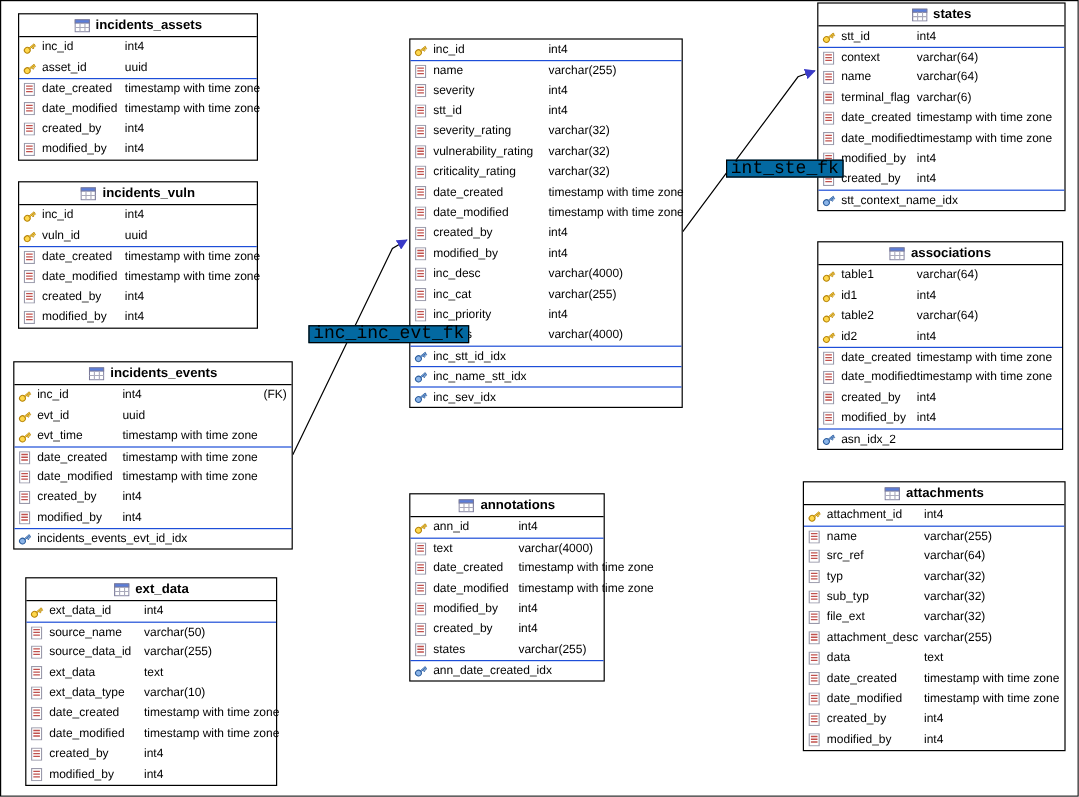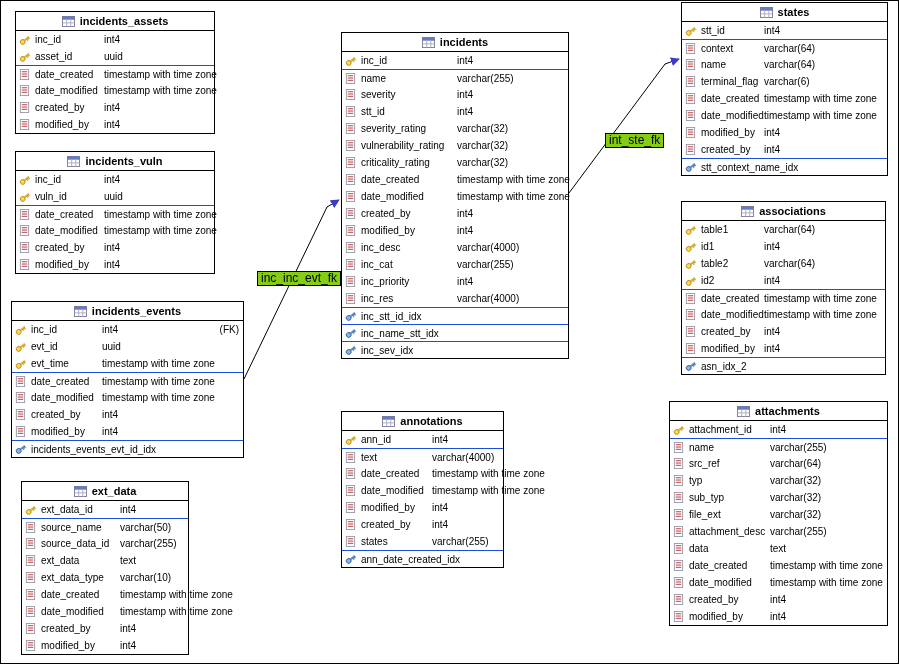--- a/index.html
+++ b/index.html
@@ -28,22 +28,22 @@
     display:flex;align-items:center;
     padding-left:3px;font-size:10px;white-space:nowrap;
   }
   .row.sep{border-top:1px solid #1d4ed8;}
   .icon{display:inline-flex;flex:none;width:14px;align-items:center;}
   .row .icon{width:14px;margin-right:2px;}
   .fname{flex:none;}
   .ftype{position:absolute;top:0;line-height:17px;}
   .fnote{position:absolute;right:4px;top:0;line-height:17px;}
   .rel-label{
-    position:absolute;z-index:3;background:#84cc16;border:1px solid #000;
-    font-size:12px;line-height:13px;padding:0 3px;white-space:nowrap;
+    position:absolute;z-index:3;background:#0369a1;border:1px solid #000;
+    font-size:15px;line-height:13px;padding:0 3px;white-space:nowrap;font-family:Liberation Mono, monospace;
   }
 </style>
 </head>
 <body>
 
 <div id="canvas">
   <svg id="wires" width="899" height="664" xmlns="http://www.w3.org/2000/svg">
     <defs>
       <marker id="arrow" viewBox="0 0 10 10" refX="9" refY="5" markerWidth="9" markerHeight="9" orient="auto">
         <path d="M0,0 L10,5 L0,10 z" fill="#3b3bc8"></path>
@@ -343,21 +343,21 @@
               <circle cx="3" cy="6" r="2.4" fill="#8ab4e8" stroke="#2d5e9e" stroke-width="0.9"></circle>
               <rect x="5.2" y="5.45" width="5.6" height="1.1" fill="#8ab4e8" stroke="#2d5e9e" stroke-width="0.6"></rect>
               <rect x="7.4" y="6.4" width="1.1" height="1.8" fill="#8ab4e8" stroke="#2d5e9e" stroke-width="0.6"></rect>
               <rect x="9.4" y="6.4" width="1.1" height="1.4" fill="#8ab4e8" stroke="#2d5e9e" stroke-width="0.6"></rect>
             </g>
           </svg>
         </span>
         <span class="fname">incidents_events_evt_id_idx</span>
       </div>
     </div>
-    <div class="entity" style="left: 20px; top: 480px; width: 168px;">
+    <div class="entity" style="left: 20px; top: 480px; width: 210px;">
       <div class="entity-title">
         <span class="icon">
           <svg viewBox="0 0 14 12" width="13" height="11">
             <rect x="0.5" y="0.5" width="13" height="11" fill="#fff" stroke="#7a7a9a"></rect>
             <rect x="0.5" y="0.5" width="13" height="3" fill="#5a7edc" stroke="#7a7a9a"></rect>
             <line x1="0.5" y1="7.5" x2="13.5" y2="7.5" stroke="#aab"></line>
             <line x1="5" y1="3.5" x2="5" y2="11.5" stroke="#aab"></line>
             <line x1="9.5" y1="3.5" x2="9.5" y2="11.5" stroke="#aab"></line>
           </svg>
         </span>
@@ -468,431 +468,550 @@
             <line x1="3" y1="3" x2="9" y2="3" stroke="#c0504d" stroke-width="1.2"></line>
             <line x1="3" y1="5.5" x2="9" y2="5.5" stroke="#c0504d" stroke-width="1.2"></line>
             <line x1="3" y1="8" x2="9" y2="8" stroke="#c0504d" stroke-width="1.2"></line>
           </svg>
         </span>
         <span class="fname">modified_by</span>
         <span class="ftype" style="left: 98px;">int4</span>
       </div>
     </div>
     <div class="entity" style="left: 340px; top: 31px; width: 228px;">
+      <div class="row key">
+        <span class="icon">
+          <svg viewBox="0 0 12 12" width="12" height="12">
+            <g transform="rotate(-40 6 6)">
+              <circle cx="3" cy="6" r="2.4" fill="#ffd84d" stroke="#b8860b" stroke-width="0.9"></circle>
+              <rect x="5.2" y="5.45" width="5.6" height="1.1" fill="#ffd84d" stroke="#b8860b" stroke-width="0.6"></rect>
+              <rect x="7.4" y="6.4" width="1.1" height="1.8" fill="#ffd84d" stroke="#b8860b" stroke-width="0.6"></rect>
+              <rect x="9.4" y="6.4" width="1.1" height="1.4" fill="#ffd84d" stroke="#b8860b" stroke-width="0.6"></rect>
+            </g>
+          </svg>
+        </span>
+        <span class="fname">inc_id</span>
+        <span class="ftype" style="left: 115px;">int4</span>
+      </div>
+      <div class="row column sep">
+        <span class="icon">
+          <svg viewBox="0 0 12 12" width="11" height="11">
+            <rect x="1.5" y="0.5" width="9" height="11" fill="#fff" stroke="#99a"></rect>
+            <line x1="3" y1="3" x2="9" y2="3" stroke="#c0504d" stroke-width="1.2"></line>
+            <line x1="3" y1="5.5" x2="9" y2="5.5" stroke="#c0504d" stroke-width="1.2"></line>
+            <line x1="3" y1="8" x2="9" y2="8" stroke="#c0504d" stroke-width="1.2"></line>
+          </svg>
+        </span>
+        <span class="fname">name</span>
+        <span class="ftype" style="left: 115px;">varchar(255)</span>
+      </div>
+      <div class="row column">
+        <span class="icon">
+          <svg viewBox="0 0 12 12" width="11" height="11">
+            <rect x="1.5" y="0.5" width="9" height="11" fill="#fff" stroke="#99a"></rect>
+            <line x1="3" y1="3" x2="9" y2="3" stroke="#c0504d" stroke-width="1.2"></line>
+            <line x1="3" y1="5.5" x2="9" y2="5.5" stroke="#c0504d" stroke-width="1.2"></line>
+            <line x1="3" y1="8" x2="9" y2="8" stroke="#c0504d" stroke-width="1.2"></line>
+          </svg>
+        </span>
+        <span class="fname">severity</span>
+        <span class="ftype" style="left: 115px;">int4</span>
+      </div>
+      <div class="row column">
+        <span class="icon">
+          <svg viewBox="0 0 12 12" width="11" height="11">
+            <rect x="1.5" y="0.5" width="9" height="11" fill="#fff" stroke="#99a"></rect>
+            <line x1="3" y1="3" x2="9" y2="3" stroke="#c0504d" stroke-width="1.2"></line>
+            <line x1="3" y1="5.5" x2="9" y2="5.5" stroke="#c0504d" stroke-width="1.2"></line>
+            <line x1="3" y1="8" x2="9" y2="8" stroke="#c0504d" stroke-width="1.2"></line>
+          </svg>
+        </span>
+        <span class="fname">stt_id</span>
+        <span class="ftype" style="left: 115px;">int4</span>
+      </div>
+      <div class="row column">
+        <span class="icon">
+          <svg viewBox="0 0 12 12" width="11" height="11">
+            <rect x="1.5" y="0.5" width="9" height="11" fill="#fff" stroke="#99a"></rect>
+            <line x1="3" y1="3" x2="9" y2="3" stroke="#c0504d" stroke-width="1.2"></line>
+            <line x1="3" y1="5.5" x2="9" y2="5.5" stroke="#c0504d" stroke-width="1.2"></line>
+            <line x1="3" y1="8" x2="9" y2="8" stroke="#c0504d" stroke-width="1.2"></line>
+          </svg>
+        </span>
+        <span class="fname">severity_rating</span>
+        <span class="ftype" style="left: 115px;">varchar(32)</span>
+      </div>
+      <div class="row column">
+        <span class="icon">
+          <svg viewBox="0 0 12 12" width="11" height="11">
+            <rect x="1.5" y="0.5" width="9" height="11" fill="#fff" stroke="#99a"></rect>
+            <line x1="3" y1="3" x2="9" y2="3" stroke="#c0504d" stroke-width="1.2"></line>
+            <line x1="3" y1="5.5" x2="9" y2="5.5" stroke="#c0504d" stroke-width="1.2"></line>
+            <line x1="3" y1="8" x2="9" y2="8" stroke="#c0504d" stroke-width="1.2"></line>
+          </svg>
+        </span>
+        <span class="fname">vulnerability_rating</span>
+        <span class="ftype" style="left: 115px;">varchar(32)</span>
+      </div>
+      <div class="row column">
+        <span class="icon">
+          <svg viewBox="0 0 12 12" width="11" height="11">
+            <rect x="1.5" y="0.5" width="9" height="11" fill="#fff" stroke="#99a"></rect>
+            <line x1="3" y1="3" x2="9" y2="3" stroke="#c0504d" stroke-width="1.2"></line>
+            <line x1="3" y1="5.5" x2="9" y2="5.5" stroke="#c0504d" stroke-width="1.2"></line>
+            <line x1="3" y1="8" x2="9" y2="8" stroke="#c0504d" stroke-width="1.2"></line>
+          </svg>
+        </span>
+        <span class="fname">criticality_rating</span>
+        <span class="ftype" style="left: 115px;">varchar(32)</span>
+      </div>
+      <div class="row column">
+        <span class="icon">
+          <svg viewBox="0 0 12 12" width="11" height="11">
+            <rect x="1.5" y="0.5" width="9" height="11" fill="#fff" stroke="#99a"></rect>
+            <line x1="3" y1="3" x2="9" y2="3" stroke="#c0504d" stroke-width="1.2"></line>
+            <line x1="3" y1="5.5" x2="9" y2="5.5" stroke="#c0504d" stroke-width="1.2"></line>
+            <line x1="3" y1="8" x2="9" y2="8" stroke="#c0504d" stroke-width="1.2"></line>
+          </svg>
+        </span>
+        <span class="fname">date_created</span>
+        <span class="ftype" style="left: 115px;">timestamp with time zone</span>
+      </div>
+      <div class="row column">
+        <span class="icon">
+          <svg viewBox="0 0 12 12" width="11" height="11">
+            <rect x="1.5" y="0.5" width="9" height="11" fill="#fff" stroke="#99a"></rect>
+            <line x1="3" y1="3" x2="9" y2="3" stroke="#c0504d" stroke-width="1.2"></line>
+            <line x1="3" y1="5.5" x2="9" y2="5.5" stroke="#c0504d" stroke-width="1.2"></line>
+            <line x1="3" y1="8" x2="9" y2="8" stroke="#c0504d" stroke-width="1.2"></line>
+          </svg>
+        </span>
+        <span class="fname">date_modified</span>
+        <span class="ftype" style="left: 115px;">timestamp with time zone</span>
+      </div>
+      <div class="row column">
+        <span class="icon">
+          <svg viewBox="0 0 12 12" width="11" height="11">
+            <rect x="1.5" y="0.5" width="9" height="11" fill="#fff" stroke="#99a"></rect>
+            <line x1="3" y1="3" x2="9" y2="3" stroke="#c0504d" stroke-width="1.2"></line>
+            <line x1="3" y1="5.5" x2="9" y2="5.5" stroke="#c0504d" stroke-width="1.2"></line>
+            <line x1="3" y1="8" x2="9" y2="8" stroke="#c0504d" stroke-width="1.2"></line>
+          </svg>
+        </span>
+        <span class="fname">created_by</span>
+        <span class="ftype" style="left: 115px;">int4</span>
+      </div>
+      <div class="row column">
+        <span class="icon">
+          <svg viewBox="0 0 12 12" width="11" height="11">
+            <rect x="1.5" y="0.5" width="9" height="11" fill="#fff" stroke="#99a"></rect>
+            <line x1="3" y1="3" x2="9" y2="3" stroke="#c0504d" stroke-width="1.2"></line>
+            <line x1="3" y1="5.5" x2="9" y2="5.5" stroke="#c0504d" stroke-width="1.2"></line>
+            <line x1="3" y1="8" x2="9" y2="8" stroke="#c0504d" stroke-width="1.2"></line>
+          </svg>
+        </span>
+        <span class="fname">modified_by</span>
+        <span class="ftype" style="left: 115px;">int4</span>
+      </div>
+      <div class="row column">
+        <span class="icon">
+          <svg viewBox="0 0 12 12" width="11" height="11">
+            <rect x="1.5" y="0.5" width="9" height="11" fill="#fff" stroke="#99a"></rect>
+            <line x1="3" y1="3" x2="9" y2="3" stroke="#c0504d" stroke-width="1.2"></line>
+            <line x1="3" y1="5.5" x2="9" y2="5.5" stroke="#c0504d" stroke-width="1.2"></line>
+            <line x1="3" y1="8" x2="9" y2="8" stroke="#c0504d" stroke-width="1.2"></line>
+          </svg>
+        </span>
+        <span class="fname">inc_desc</span>
+        <span class="ftype" style="left: 115px;">varchar(4000)</span>
+      </div>
+      <div class="row column">
+        <span class="icon">
+          <svg viewBox="0 0 12 12" width="11" height="11">
+            <rect x="1.5" y="0.5" width="9" height="11" fill="#fff" stroke="#99a"></rect>
+            <line x1="3" y1="3" x2="9" y2="3" stroke="#c0504d" stroke-width="1.2"></line>
+            <line x1="3" y1="5.5" x2="9" y2="5.5" stroke="#c0504d" stroke-width="1.2"></line>
+            <line x1="3" y1="8" x2="9" y2="8" stroke="#c0504d" stroke-width="1.2"></line>
+          </svg>
+        </span>
+        <span class="fname">inc_cat</span>
+        <span class="ftype" style="left: 115px;">varchar(255)</span>
+      </div>
+      <div class="row column">
+        <span class="icon">
+          <svg viewBox="0 0 12 12" width="11" height="11">
+            <rect x="1.5" y="0.5" width="9" height="11" fill="#fff" stroke="#99a"></rect>
+            <line x1="3" y1="3" x2="9" y2="3" stroke="#c0504d" stroke-width="1.2"></line>
+            <line x1="3" y1="5.5" x2="9" y2="5.5" stroke="#c0504d" stroke-width="1.2"></line>
+            <line x1="3" y1="8" x2="9" y2="8" stroke="#c0504d" stroke-width="1.2"></line>
+          </svg>
+        </span>
+        <span class="fname">inc_priority</span>
+        <span class="ftype" style="left: 115px;">int4</span>
+      </div>
+      <div class="row column">
+        <span class="icon">
+          <svg viewBox="0 0 12 12" width="11" height="11">
+            <rect x="1.5" y="0.5" width="9" height="11" fill="#fff" stroke="#99a"></rect>
+            <line x1="3" y1="3" x2="9" y2="3" stroke="#c0504d" stroke-width="1.2"></line>
+            <line x1="3" y1="5.5" x2="9" y2="5.5" stroke="#c0504d" stroke-width="1.2"></line>
+            <line x1="3" y1="8" x2="9" y2="8" stroke="#c0504d" stroke-width="1.2"></line>
+          </svg>
+        </span>
+        <span class="fname">inc_res</span>
+        <span class="ftype" style="left: 115px;">varchar(4000)</span>
+      </div>
+      <div class="row index sep">
+        <span class="icon">
+          <svg viewBox="0 0 12 12" width="12" height="12">
+            <g transform="rotate(-40 6 6)">
+              <circle cx="3" cy="6" r="2.4" fill="#8ab4e8" stroke="#2d5e9e" stroke-width="0.9"></circle>
+              <rect x="5.2" y="5.45" width="5.6" height="1.1" fill="#8ab4e8" stroke="#2d5e9e" stroke-width="0.6"></rect>
+              <rect x="7.4" y="6.4" width="1.1" height="1.8" fill="#8ab4e8" stroke="#2d5e9e" stroke-width="0.6"></rect>
+              <rect x="9.4" y="6.4" width="1.1" height="1.4" fill="#8ab4e8" stroke="#2d5e9e" stroke-width="0.6"></rect>
+            </g>
+          </svg>
+        </span>
+        <span class="fname">inc_stt_id_idx</span>
+      </div>
+      <div class="row index sep">
+        <span class="icon">
+          <svg viewBox="0 0 12 12" width="12" height="12">
+            <g transform="rotate(-40 6 6)">
+              <circle cx="3" cy="6" r="2.4" fill="#8ab4e8" stroke="#2d5e9e" stroke-width="0.9"></circle>
+              <rect x="5.2" y="5.45" width="5.6" height="1.1" fill="#8ab4e8" stroke="#2d5e9e" stroke-width="0.6"></rect>
+              <rect x="7.4" y="6.4" width="1.1" height="1.8" fill="#8ab4e8" stroke="#2d5e9e" stroke-width="0.6"></rect>
+              <rect x="9.4" y="6.4" width="1.1" height="1.4" fill="#8ab4e8" stroke="#2d5e9e" stroke-width="0.6"></rect>
+            </g>
+          </svg>
+        </span>
+        <span class="fname">inc_name_stt_idx</span>
+      </div>
+      <div class="row index sep">
+        <span class="icon">
+          <svg viewBox="0 0 12 12" width="12" height="12">
+            <g transform="rotate(-40 6 6)">
+              <circle cx="3" cy="6" r="2.4" fill="#8ab4e8" stroke="#2d5e9e" stroke-width="0.9"></circle>
+              <rect x="5.2" y="5.45" width="5.6" height="1.1" fill="#8ab4e8" stroke="#2d5e9e" stroke-width="0.6"></rect>
+              <rect x="7.4" y="6.4" width="1.1" height="1.8" fill="#8ab4e8" stroke="#2d5e9e" stroke-width="0.6"></rect>
+              <rect x="9.4" y="6.4" width="1.1" height="1.4" fill="#8ab4e8" stroke="#2d5e9e" stroke-width="0.6"></rect>
+            </g>
+          </svg>
+        </span>
+        <span class="fname">inc_sev_idx</span>
+      </div>
+    </div>
+    <div class="entity" style="left: 340px; top: 410px; width: 163px;">
       <div class="entity-title">
         <span class="icon">
           <svg viewBox="0 0 14 12" width="13" height="11">
             <rect x="0.5" y="0.5" width="13" height="11" fill="#fff" stroke="#7a7a9a"></rect>
             <rect x="0.5" y="0.5" width="13" height="3" fill="#5a7edc" stroke="#7a7a9a"></rect>
             <line x1="0.5" y1="7.5" x2="13.5" y2="7.5" stroke="#aab"></line>
             <line x1="5" y1="3.5" x2="5" y2="11.5" stroke="#aab"></line>
             <line x1="9.5" y1="3.5" x2="9.5" y2="11.5" stroke="#aab"></line>
           </svg>
         </span>
-        <span class="title-text">incidents</span>
-      </div>
-      <div class="row key">
-        <span class="icon">
-          <svg viewBox="0 0 12 12" width="12" height="12">
-            <g transform="rotate(-40 6 6)">
-              <circle cx="3" cy="6" r="2.4" fill="#ffd84d" stroke="#b8860b" stroke-width="0.9"></circle>
-              <rect x="5.2" y="5.45" width="5.6" height="1.1" fill="#ffd84d" stroke="#b8860b" stroke-width="0.6"></rect>
-              <rect x="7.4" y="6.4" width="1.1" height="1.8" fill="#ffd84d" stroke="#b8860b" stroke-width="0.6"></rect>
-              <rect x="9.4" y="6.4" width="1.1" height="1.4" fill="#ffd84d" stroke="#b8860b" stroke-width="0.6"></rect>
-            </g>
-          </svg>
-        </span>
-        <span class="fname">inc_id</span>
-        <span class="ftype" style="left: 115px;">int4</span>
+        <span class="title-text">annotations</span>
+      </div>
+      <div class="row key">
+        <span class="icon">
+          <svg viewBox="0 0 12 12" width="12" height="12">
+            <g transform="rotate(-40 6 6)">
+              <circle cx="3" cy="6" r="2.4" fill="#ffd84d" stroke="#b8860b" stroke-width="0.9"></circle>
+              <rect x="5.2" y="5.45" width="5.6" height="1.1" fill="#ffd84d" stroke="#b8860b" stroke-width="0.6"></rect>
+              <rect x="7.4" y="6.4" width="1.1" height="1.8" fill="#ffd84d" stroke="#b8860b" stroke-width="0.6"></rect>
+              <rect x="9.4" y="6.4" width="1.1" height="1.4" fill="#ffd84d" stroke="#b8860b" stroke-width="0.6"></rect>
+            </g>
+          </svg>
+        </span>
+        <span class="fname">ann_id</span>
+        <span class="ftype" style="left: 90px;">int4</span>
       </div>
       <div class="row column sep">
         <span class="icon">
           <svg viewBox="0 0 12 12" width="11" height="11">
             <rect x="1.5" y="0.5" width="9" height="11" fill="#fff" stroke="#99a"></rect>
             <line x1="3" y1="3" x2="9" y2="3" stroke="#c0504d" stroke-width="1.2"></line>
             <line x1="3" y1="5.5" x2="9" y2="5.5" stroke="#c0504d" stroke-width="1.2"></line>
             <line x1="3" y1="8" x2="9" y2="8" stroke="#c0504d" stroke-width="1.2"></line>
           </svg>
         </span>
-        <span class="fname">name</span>
-        <span class="ftype" style="left: 115px;">varchar(255)</span>
-      </div>
-      <div class="row column">
-        <span class="icon">
-          <svg viewBox="0 0 12 12" width="11" height="11">
-            <rect x="1.5" y="0.5" width="9" height="11" fill="#fff" stroke="#99a"></rect>
-            <line x1="3" y1="3" x2="9" y2="3" stroke="#c0504d" stroke-width="1.2"></line>
-            <line x1="3" y1="5.5" x2="9" y2="5.5" stroke="#c0504d" stroke-width="1.2"></line>
-            <line x1="3" y1="8" x2="9" y2="8" stroke="#c0504d" stroke-width="1.2"></line>
-          </svg>
-        </span>
-        <span class="fname">severity</span>
-        <span class="ftype" style="left: 115px;">int4</span>
-      </div>
-      <div class="row column">
-        <span class="icon">
-          <svg viewBox="0 0 12 12" width="11" height="11">
-            <rect x="1.5" y="0.5" width="9" height="11" fill="#fff" stroke="#99a"></rect>
-            <line x1="3" y1="3" x2="9" y2="3" stroke="#c0504d" stroke-width="1.2"></line>
-            <line x1="3" y1="5.5" x2="9" y2="5.5" stroke="#c0504d" stroke-width="1.2"></line>
-            <line x1="3" y1="8" x2="9" y2="8" stroke="#c0504d" stroke-width="1.2"></line>
-          </svg>
-        </span>
-        <span class="fname">stt_id</span>
-        <span class="ftype" style="left: 115px;">int4</span>
-      </div>
-      <div class="row column">
-        <span class="icon">
-          <svg viewBox="0 0 12 12" width="11" height="11">
-            <rect x="1.5" y="0.5" width="9" height="11" fill="#fff" stroke="#99a"></rect>
-            <line x1="3" y1="3" x2="9" y2="3" stroke="#c0504d" stroke-width="1.2"></line>
-            <line x1="3" y1="5.5" x2="9" y2="5.5" stroke="#c0504d" stroke-width="1.2"></line>
-            <line x1="3" y1="8" x2="9" y2="8" stroke="#c0504d" stroke-width="1.2"></line>
-          </svg>
-        </span>
-        <span class="fname">severity_rating</span>
-        <span class="ftype" style="left: 115px;">varchar(32)</span>
-      </div>
-      <div class="row column">
-        <span class="icon">
-          <svg viewBox="0 0 12 12" width="11" height="11">
-            <rect x="1.5" y="0.5" width="9" height="11" fill="#fff" stroke="#99a"></rect>
-            <line x1="3" y1="3" x2="9" y2="3" stroke="#c0504d" stroke-width="1.2"></line>
-            <line x1="3" y1="5.5" x2="9" y2="5.5" stroke="#c0504d" stroke-width="1.2"></line>
-            <line x1="3" y1="8" x2="9" y2="8" stroke="#c0504d" stroke-width="1.2"></line>
-          </svg>
-        </span>
-        <span class="fname">vulnerability_rating</span>
-        <span class="ftype" style="left: 115px;">varchar(32)</span>
-      </div>
-      <div class="row column">
-        <span class="icon">
-          <svg viewBox="0 0 12 12" width="11" height="11">
-            <rect x="1.5" y="0.5" width="9" height="11" fill="#fff" stroke="#99a"></rect>
-            <line x1="3" y1="3" x2="9" y2="3" stroke="#c0504d" stroke-width="1.2"></line>
-            <line x1="3" y1="5.5" x2="9" y2="5.5" stroke="#c0504d" stroke-width="1.2"></line>
-            <line x1="3" y1="8" x2="9" y2="8" stroke="#c0504d" stroke-width="1.2"></line>
-          </svg>
-        </span>
-        <span class="fname">criticality_rating</span>
-        <span class="ftype" style="left: 115px;">varchar(32)</span>
+        <span class="fname">text</span>
+        <span class="ftype" style="left: 90px;">varchar(4000)</span>
       </div>
       <div class="row column">
         <span class="icon">
           <svg viewBox="0 0 12 12" width="11" height="11">
             <rect x="1.5" y="0.5" width="9" height="11" fill="#fff" stroke="#99a"></rect>
             <line x1="3" y1="3" x2="9" y2="3" stroke="#c0504d" stroke-width="1.2"></line>
             <line x1="3" y1="5.5" x2="9" y2="5.5" stroke="#c0504d" stroke-width="1.2"></line>
             <line x1="3" y1="8" x2="9" y2="8" stroke="#c0504d" stroke-width="1.2"></line>
           </svg>
         </span>
         <span class="fname">date_created</span>
-        <span class="ftype" style="left: 115px;">timestamp with time zone</span>
+        <span class="ftype" style="left: 90px;">timestamp with time zone</span>
       </div>
       <div class="row column">
         <span class="icon">
           <svg viewBox="0 0 12 12" width="11" height="11">
             <rect x="1.5" y="0.5" width="9" height="11" fill="#fff" stroke="#99a"></rect>
             <line x1="3" y1="3" x2="9" y2="3" stroke="#c0504d" stroke-width="1.2"></line>
             <line x1="3" y1="5.5" x2="9" y2="5.5" stroke="#c0504d" stroke-width="1.2"></line>
             <line x1="3" y1="8" x2="9" y2="8" stroke="#c0504d" stroke-width="1.2"></line>
           </svg>
         </span>
         <span class="fname">date_modified</span>
-        <span class="ftype" style="left: 115px;">timestamp with time zone</span>
+        <span class="ftype" style="left: 90px;">timestamp with time zone</span>
+      </div>
+      <div class="row column">
+        <span class="icon">
+          <svg viewBox="0 0 12 12" width="11" height="11">
+            <rect x="1.5" y="0.5" width="9" height="11" fill="#fff" stroke="#99a"></rect>
+            <line x1="3" y1="3" x2="9" y2="3" stroke="#c0504d" stroke-width="1.2"></line>
+            <line x1="3" y1="5.5" x2="9" y2="5.5" stroke="#c0504d" stroke-width="1.2"></line>
+            <line x1="3" y1="8" x2="9" y2="8" stroke="#c0504d" stroke-width="1.2"></line>
+          </svg>
+        </span>
+        <span class="fname">modified_by</span>
+        <span class="ftype" style="left: 90px;">int4</span>
       </div>
       <div class="row column">
         <span class="icon">
           <svg viewBox="0 0 12 12" width="11" height="11">
             <rect x="1.5" y="0.5" width="9" height="11" fill="#fff" stroke="#99a"></rect>
             <line x1="3" y1="3" x2="9" y2="3" stroke="#c0504d" stroke-width="1.2"></line>
             <line x1="3" y1="5.5" x2="9" y2="5.5" stroke="#c0504d" stroke-width="1.2"></line>
             <line x1="3" y1="8" x2="9" y2="8" stroke="#c0504d" stroke-width="1.2"></line>
           </svg>
         </span>
         <span class="fname">created_by</span>
-        <span class="ftype" style="left: 115px;">int4</span>
-      </div>
-      <div class="row column">
-        <span class="icon">
-          <svg viewBox="0 0 12 12" width="11" height="11">
-            <rect x="1.5" y="0.5" width="9" height="11" fill="#fff" stroke="#99a"></rect>
-            <line x1="3" y1="3" x2="9" y2="3" stroke="#c0504d" stroke-width="1.2"></line>
-            <line x1="3" y1="5.5" x2="9" y2="5.5" stroke="#c0504d" stroke-width="1.2"></line>
-            <line x1="3" y1="8" x2="9" y2="8" stroke="#c0504d" stroke-width="1.2"></line>
-          </svg>
-        </span>
-        <span class="fname">modified_by</span>
-        <span class="ftype" style="left: 115px;">int4</span>
-      </div>
-      <div class="row column">
-        <span class="icon">
-          <svg viewBox="0 0 12 12" width="11" height="11">
-            <rect x="1.5" y="0.5" width="9" height="11" fill="#fff" stroke="#99a"></rect>
-            <line x1="3" y1="3" x2="9" y2="3" stroke="#c0504d" stroke-width="1.2"></line>
-            <line x1="3" y1="5.5" x2="9" y2="5.5" stroke="#c0504d" stroke-width="1.2"></line>
-            <line x1="3" y1="8" x2="9" y2="8" stroke="#c0504d" stroke-width="1.2"></line>
-          </svg>
-        </span>
-        <span class="fname">inc_desc</span>
-        <span class="ftype" style="left: 115px;">varchar(4000)</span>
-      </div>
-      <div class="row column">
-        <span class="icon">
-          <svg viewBox="0 0 12 12" width="11" height="11">
-            <rect x="1.5" y="0.5" width="9" height="11" fill="#fff" stroke="#99a"></rect>
-            <line x1="3" y1="3" x2="9" y2="3" stroke="#c0504d" stroke-width="1.2"></line>
-            <line x1="3" y1="5.5" x2="9" y2="5.5" stroke="#c0504d" stroke-width="1.2"></line>
-            <line x1="3" y1="8" x2="9" y2="8" stroke="#c0504d" stroke-width="1.2"></line>
-          </svg>
-        </span>
-        <span class="fname">inc_cat</span>
-        <span class="ftype" style="left: 115px;">varchar(255)</span>
-      </div>
-      <div class="row column">
-        <span class="icon">
-          <svg viewBox="0 0 12 12" width="11" height="11">
-            <rect x="1.5" y="0.5" width="9" height="11" fill="#fff" stroke="#99a"></rect>
-            <line x1="3" y1="3" x2="9" y2="3" stroke="#c0504d" stroke-width="1.2"></line>
-            <line x1="3" y1="5.5" x2="9" y2="5.5" stroke="#c0504d" stroke-width="1.2"></line>
-            <line x1="3" y1="8" x2="9" y2="8" stroke="#c0504d" stroke-width="1.2"></line>
-          </svg>
-        </span>
-        <span class="fname">inc_priority</span>
-        <span class="ftype" style="left: 115px;">int4</span>
-      </div>
-      <div class="row column">
-        <span class="icon">
-          <svg viewBox="0 0 12 12" width="11" height="11">
-            <rect x="1.5" y="0.5" width="9" height="11" fill="#fff" stroke="#99a"></rect>
-            <line x1="3" y1="3" x2="9" y2="3" stroke="#c0504d" stroke-width="1.2"></line>
-            <line x1="3" y1="5.5" x2="9" y2="5.5" stroke="#c0504d" stroke-width="1.2"></line>
-            <line x1="3" y1="8" x2="9" y2="8" stroke="#c0504d" stroke-width="1.2"></line>
-          </svg>
-        </span>
-        <span class="fname">inc_res</span>
-        <span class="ftype" style="left: 115px;">varchar(4000)</span>
+        <span class="ftype" style="left: 90px;">int4</span>
+      </div>
+      <div class="row column">
+        <span class="icon">
+          <svg viewBox="0 0 12 12" width="11" height="11">
+            <rect x="1.5" y="0.5" width="9" height="11" fill="#fff" stroke="#99a"></rect>
+            <line x1="3" y1="3" x2="9" y2="3" stroke="#c0504d" stroke-width="1.2"></line>
+            <line x1="3" y1="5.5" x2="9" y2="5.5" stroke="#c0504d" stroke-width="1.2"></line>
+            <line x1="3" y1="8" x2="9" y2="8" stroke="#c0504d" stroke-width="1.2"></line>
+          </svg>
+        </span>
+        <span class="fname">states</span>
+        <span class="ftype" style="left: 90px;">varchar(255)</span>
       </div>
       <div class="row index sep">
         <span class="icon">
           <svg viewBox="0 0 12 12" width="12" height="12">
             <g transform="rotate(-40 6 6)">
               <circle cx="3" cy="6" r="2.4" fill="#8ab4e8" stroke="#2d5e9e" stroke-width="0.9"></circle>
               <rect x="5.2" y="5.45" width="5.6" height="1.1" fill="#8ab4e8" stroke="#2d5e9e" stroke-width="0.6"></rect>
               <rect x="7.4" y="6.4" width="1.1" height="1.8" fill="#8ab4e8" stroke="#2d5e9e" stroke-width="0.6"></rect>
               <rect x="9.4" y="6.4" width="1.1" height="1.4" fill="#8ab4e8" stroke="#2d5e9e" stroke-width="0.6"></rect>
             </g>
           </svg>
         </span>
-        <span class="fname">inc_stt_id_idx</span>
-      </div>
-      <div class="row index sep">
-        <span class="icon">
-          <svg viewBox="0 0 12 12" width="12" height="12">
-            <g transform="rotate(-40 6 6)">
-              <circle cx="3" cy="6" r="2.4" fill="#8ab4e8" stroke="#2d5e9e" stroke-width="0.9"></circle>
-              <rect x="5.2" y="5.45" width="5.6" height="1.1" fill="#8ab4e8" stroke="#2d5e9e" stroke-width="0.6"></rect>
-              <rect x="7.4" y="6.4" width="1.1" height="1.8" fill="#8ab4e8" stroke="#2d5e9e" stroke-width="0.6"></rect>
-              <rect x="9.4" y="6.4" width="1.1" height="1.4" fill="#8ab4e8" stroke="#2d5e9e" stroke-width="0.6"></rect>
-            </g>
-          </svg>
-        </span>
-        <span class="fname">inc_name_stt_idx</span>
-      </div>
-      <div class="row index sep">
-        <span class="icon">
-          <svg viewBox="0 0 12 12" width="12" height="12">
-            <g transform="rotate(-40 6 6)">
-              <circle cx="3" cy="6" r="2.4" fill="#8ab4e8" stroke="#2d5e9e" stroke-width="0.9"></circle>
-              <rect x="5.2" y="5.45" width="5.6" height="1.1" fill="#8ab4e8" stroke="#2d5e9e" stroke-width="0.6"></rect>
-              <rect x="7.4" y="6.4" width="1.1" height="1.8" fill="#8ab4e8" stroke="#2d5e9e" stroke-width="0.6"></rect>
-              <rect x="9.4" y="6.4" width="1.1" height="1.4" fill="#8ab4e8" stroke="#2d5e9e" stroke-width="0.6"></rect>
-            </g>
-          </svg>
-        </span>
-        <span class="fname">inc_sev_idx</span>
+        <span class="fname">ann_date_created_idx</span>
       </div>
     </div>
-    <div class="entity" style="left: 340px; top: 410px; width: 163px;">
+    <div class="entity" style="left: 680px; top: 1px; width: 207px;">
       <div class="entity-title">
         <span class="icon">
           <svg viewBox="0 0 14 12" width="13" height="11">
             <rect x="0.5" y="0.5" width="13" height="11" fill="#fff" stroke="#7a7a9a"></rect>
             <rect x="0.5" y="0.5" width="13" height="3" fill="#5a7edc" stroke="#7a7a9a"></rect>
             <line x1="0.5" y1="7.5" x2="13.5" y2="7.5" stroke="#aab"></line>
             <line x1="5" y1="3.5" x2="5" y2="11.5" stroke="#aab"></line>
             <line x1="9.5" y1="3.5" x2="9.5" y2="11.5" stroke="#aab"></line>
           </svg>
         </span>
-        <span class="title-text">annotations</span>
-      </div>
-      <div class="row key">
-        <span class="icon">
-          <svg viewBox="0 0 12 12" width="12" height="12">
-            <g transform="rotate(-40 6 6)">
-              <circle cx="3" cy="6" r="2.4" fill="#ffd84d" stroke="#b8860b" stroke-width="0.9"></circle>
-              <rect x="5.2" y="5.45" width="5.6" height="1.1" fill="#ffd84d" stroke="#b8860b" stroke-width="0.6"></rect>
-              <rect x="7.4" y="6.4" width="1.1" height="1.8" fill="#ffd84d" stroke="#b8860b" stroke-width="0.6"></rect>
-              <rect x="9.4" y="6.4" width="1.1" height="1.4" fill="#ffd84d" stroke="#b8860b" stroke-width="0.6"></rect>
-            </g>
-          </svg>
-        </span>
-        <span class="fname">ann_id</span>
-        <span class="ftype" style="left: 90px;">int4</span>
+        <span class="title-text">states</span>
+      </div>
+      <div class="row key">
+        <span class="icon">
+          <svg viewBox="0 0 12 12" width="12" height="12">
+            <g transform="rotate(-40 6 6)">
+              <circle cx="3" cy="6" r="2.4" fill="#ffd84d" stroke="#b8860b" stroke-width="0.9"></circle>
+              <rect x="5.2" y="5.45" width="5.6" height="1.1" fill="#ffd84d" stroke="#b8860b" stroke-width="0.6"></rect>
+              <rect x="7.4" y="6.4" width="1.1" height="1.8" fill="#ffd84d" stroke="#b8860b" stroke-width="0.6"></rect>
+              <rect x="9.4" y="6.4" width="1.1" height="1.4" fill="#ffd84d" stroke="#b8860b" stroke-width="0.6"></rect>
+            </g>
+          </svg>
+        </span>
+        <span class="fname">stt_id</span>
+        <span class="ftype" style="left: 82px;">int4</span>
       </div>
       <div class="row column sep">
         <span class="icon">
           <svg viewBox="0 0 12 12" width="11" height="11">
             <rect x="1.5" y="0.5" width="9" height="11" fill="#fff" stroke="#99a"></rect>
             <line x1="3" y1="3" x2="9" y2="3" stroke="#c0504d" stroke-width="1.2"></line>
             <line x1="3" y1="5.5" x2="9" y2="5.5" stroke="#c0504d" stroke-width="1.2"></line>
             <line x1="3" y1="8" x2="9" y2="8" stroke="#c0504d" stroke-width="1.2"></line>
           </svg>
         </span>
-        <span class="fname">text</span>
-        <span class="ftype" style="left: 90px;">varchar(4000)</span>
+        <span class="fname">context</span>
+        <span class="ftype" style="left: 82px;">varchar(64)</span>
+      </div>
+      <div class="row column">
+        <span class="icon">
+          <svg viewBox="0 0 12 12" width="11" height="11">
+            <rect x="1.5" y="0.5" width="9" height="11" fill="#fff" stroke="#99a"></rect>
+            <line x1="3" y1="3" x2="9" y2="3" stroke="#c0504d" stroke-width="1.2"></line>
+            <line x1="3" y1="5.5" x2="9" y2="5.5" stroke="#c0504d" stroke-width="1.2"></line>
+            <line x1="3" y1="8" x2="9" y2="8" stroke="#c0504d" stroke-width="1.2"></line>
+          </svg>
+        </span>
+        <span class="fname">name</span>
+        <span class="ftype" style="left: 82px;">varchar(64)</span>
+      </div>
+      <div class="row column">
+        <span class="icon">
+          <svg viewBox="0 0 12 12" width="11" height="11">
+            <rect x="1.5" y="0.5" width="9" height="11" fill="#fff" stroke="#99a"></rect>
+            <line x1="3" y1="3" x2="9" y2="3" stroke="#c0504d" stroke-width="1.2"></line>
+            <line x1="3" y1="5.5" x2="9" y2="5.5" stroke="#c0504d" stroke-width="1.2"></line>
+            <line x1="3" y1="8" x2="9" y2="8" stroke="#c0504d" stroke-width="1.2"></line>
+          </svg>
+        </span>
+        <span class="fname">terminal_flag</span>
+        <span class="ftype" style="left: 82px;">varchar(6)</span>
       </div>
       <div class="row column">
         <span class="icon">
           <svg viewBox="0 0 12 12" width="11" height="11">
             <rect x="1.5" y="0.5" width="9" height="11" fill="#fff" stroke="#99a"></rect>
             <line x1="3" y1="3" x2="9" y2="3" stroke="#c0504d" stroke-width="1.2"></line>
             <line x1="3" y1="5.5" x2="9" y2="5.5" stroke="#c0504d" stroke-width="1.2"></line>
             <line x1="3" y1="8" x2="9" y2="8" stroke="#c0504d" stroke-width="1.2"></line>
           </svg>
         </span>
         <span class="fname">date_created</span>
-        <span class="ftype" style="left: 90px;">timestamp with time zone</span>
+        <span class="ftype" style="left: 82px;">timestamp with time zone</span>
       </div>
       <div class="row column">
         <span class="icon">
           <svg viewBox="0 0 12 12" width="11" height="11">
             <rect x="1.5" y="0.5" width="9" height="11" fill="#fff" stroke="#99a"></rect>
             <line x1="3" y1="3" x2="9" y2="3" stroke="#c0504d" stroke-width="1.2"></line>
             <line x1="3" y1="5.5" x2="9" y2="5.5" stroke="#c0504d" stroke-width="1.2"></line>
             <line x1="3" y1="8" x2="9" y2="8" stroke="#c0504d" stroke-width="1.2"></line>
           </svg>
         </span>
         <span class="fname">date_modified</span>
-        <span class="ftype" style="left: 90px;">timestamp with time zone</span>
+        <span class="ftype" style="left: 82px;">timestamp with time zone</span>
       </div>
       <div class="row column">
         <span class="icon">
           <svg viewBox="0 0 12 12" width="11" height="11">
             <rect x="1.5" y="0.5" width="9" height="11" fill="#fff" stroke="#99a"></rect>
             <line x1="3" y1="3" x2="9" y2="3" stroke="#c0504d" stroke-width="1.2"></line>
             <line x1="3" y1="5.5" x2="9" y2="5.5" stroke="#c0504d" stroke-width="1.2"></line>
             <line x1="3" y1="8" x2="9" y2="8" stroke="#c0504d" stroke-width="1.2"></line>
           </svg>
         </span>
         <span class="fname">modified_by</span>
-        <span class="ftype" style="left: 90px;">int4</span>
+        <span class="ftype" style="left: 82px;">int4</span>
       </div>
       <div class="row column">
         <span class="icon">
           <svg viewBox="0 0 12 12" width="11" height="11">
             <rect x="1.5" y="0.5" width="9" height="11" fill="#fff" stroke="#99a"></rect>
             <line x1="3" y1="3" x2="9" y2="3" stroke="#c0504d" stroke-width="1.2"></line>
             <line x1="3" y1="5.5" x2="9" y2="5.5" stroke="#c0504d" stroke-width="1.2"></line>
             <line x1="3" y1="8" x2="9" y2="8" stroke="#c0504d" stroke-width="1.2"></line>
           </svg>
         </span>
         <span class="fname">created_by</span>
-        <span class="ftype" style="left: 90px;">int4</span>
-      </div>
-      <div class="row column">
-        <span class="icon">
-          <svg viewBox="0 0 12 12" width="11" height="11">
-            <rect x="1.5" y="0.5" width="9" height="11" fill="#fff" stroke="#99a"></rect>
-            <line x1="3" y1="3" x2="9" y2="3" stroke="#c0504d" stroke-width="1.2"></line>
-            <line x1="3" y1="5.5" x2="9" y2="5.5" stroke="#c0504d" stroke-width="1.2"></line>
-            <line x1="3" y1="8" x2="9" y2="8" stroke="#c0504d" stroke-width="1.2"></line>
-          </svg>
-        </span>
-        <span class="fname">states</span>
-        <span class="ftype" style="left: 90px;">varchar(255)</span>
+        <span class="ftype" style="left: 82px;">int4</span>
       </div>
       <div class="row index sep">
         <span class="icon">
           <svg viewBox="0 0 12 12" width="12" height="12">
             <g transform="rotate(-40 6 6)">
               <circle cx="3" cy="6" r="2.4" fill="#8ab4e8" stroke="#2d5e9e" stroke-width="0.9"></circle>
               <rect x="5.2" y="5.45" width="5.6" height="1.1" fill="#8ab4e8" stroke="#2d5e9e" stroke-width="0.6"></rect>
               <rect x="7.4" y="6.4" width="1.1" height="1.8" fill="#8ab4e8" stroke="#2d5e9e" stroke-width="0.6"></rect>
               <rect x="9.4" y="6.4" width="1.1" height="1.4" fill="#8ab4e8" stroke="#2d5e9e" stroke-width="0.6"></rect>
             </g>
           </svg>
         </span>
-        <span class="fname">ann_date_created_idx</span>
+        <span class="fname">stt_context_name_idx</span>
       </div>
     </div>
-    <div class="entity" style="left: 680px; top: 1px; width: 207px;">
+    <div class="entity" style="left: 680px; top: 200px; width: 205px;">
       <div class="entity-title">
         <span class="icon">
           <svg viewBox="0 0 14 12" width="13" height="11">
             <rect x="0.5" y="0.5" width="13" height="11" fill="#fff" stroke="#7a7a9a"></rect>
             <rect x="0.5" y="0.5" width="13" height="3" fill="#5a7edc" stroke="#7a7a9a"></rect>
             <line x1="0.5" y1="7.5" x2="13.5" y2="7.5" stroke="#aab"></line>
             <line x1="5" y1="3.5" x2="5" y2="11.5" stroke="#aab"></line>
             <line x1="9.5" y1="3.5" x2="9.5" y2="11.5" stroke="#aab"></line>
           </svg>
         </span>
-        <span class="title-text">states</span>
-      </div>
-      <div class="row key">
-        <span class="icon">
-          <svg viewBox="0 0 12 12" width="12" height="12">
-            <g transform="rotate(-40 6 6)">
-              <circle cx="3" cy="6" r="2.4" fill="#ffd84d" stroke="#b8860b" stroke-width="0.9"></circle>
-              <rect x="5.2" y="5.45" width="5.6" height="1.1" fill="#ffd84d" stroke="#b8860b" stroke-width="0.6"></rect>
-              <rect x="7.4" y="6.4" width="1.1" height="1.8" fill="#ffd84d" stroke="#b8860b" stroke-width="0.6"></rect>
-              <rect x="9.4" y="6.4" width="1.1" height="1.4" fill="#ffd84d" stroke="#b8860b" stroke-width="0.6"></rect>
-            </g>
-          </svg>
-        </span>
-        <span class="fname">stt_id</span>
+        <span class="title-text">associations</span>
+      </div>
+      <div class="row key">
+        <span class="icon">
+          <svg viewBox="0 0 12 12" width="12" height="12">
+            <g transform="rotate(-40 6 6)">
+              <circle cx="3" cy="6" r="2.4" fill="#ffd84d" stroke="#b8860b" stroke-width="0.9"></circle>
+              <rect x="5.2" y="5.45" width="5.6" height="1.1" fill="#ffd84d" stroke="#b8860b" stroke-width="0.6"></rect>
+              <rect x="7.4" y="6.4" width="1.1" height="1.8" fill="#ffd84d" stroke="#b8860b" stroke-width="0.6"></rect>
+              <rect x="9.4" y="6.4" width="1.1" height="1.4" fill="#ffd84d" stroke="#b8860b" stroke-width="0.6"></rect>
+            </g>
+          </svg>
+        </span>
+        <span class="fname">table1</span>
+        <span class="ftype" style="left: 82px;">varchar(64)</span>
+      </div>
+      <div class="row key">
+        <span class="icon">
+          <svg viewBox="0 0 12 12" width="12" height="12">
+            <g transform="rotate(-40 6 6)">
+              <circle cx="3" cy="6" r="2.4" fill="#ffd84d" stroke="#b8860b" stroke-width="0.9"></circle>
+              <rect x="5.2" y="5.45" width="5.6" height="1.1" fill="#ffd84d" stroke="#b8860b" stroke-width="0.6"></rect>
+              <rect x="7.4" y="6.4" width="1.1" height="1.8" fill="#ffd84d" stroke="#b8860b" stroke-width="0.6"></rect>
+              <rect x="9.4" y="6.4" width="1.1" height="1.4" fill="#ffd84d" stroke="#b8860b" stroke-width="0.6"></rect>
+            </g>
+          </svg>
+        </span>
+        <span class="fname">id1</span>
         <span class="ftype" style="left: 82px;">int4</span>
       </div>
+      <div class="row key">
+        <span class="icon">
+          <svg viewBox="0 0 12 12" width="12" height="12">
+            <g transform="rotate(-40 6 6)">
+              <circle cx="3" cy="6" r="2.4" fill="#ffd84d" stroke="#b8860b" stroke-width="0.9"></circle>
+              <rect x="5.2" y="5.45" width="5.6" height="1.1" fill="#ffd84d" stroke="#b8860b" stroke-width="0.6"></rect>
+              <rect x="7.4" y="6.4" width="1.1" height="1.8" fill="#ffd84d" stroke="#b8860b" stroke-width="0.6"></rect>
+              <rect x="9.4" y="6.4" width="1.1" height="1.4" fill="#ffd84d" stroke="#b8860b" stroke-width="0.6"></rect>
+            </g>
+          </svg>
+        </span>
+        <span class="fname">table2</span>
+        <span class="ftype" style="left: 82px;">varchar(64)</span>
+      </div>
+      <div class="row key">
+        <span class="icon">
+          <svg viewBox="0 0 12 12" width="12" height="12">
+            <g transform="rotate(-40 6 6)">
+              <circle cx="3" cy="6" r="2.4" fill="#ffd84d" stroke="#b8860b" stroke-width="0.9"></circle>
+              <rect x="5.2" y="5.45" width="5.6" height="1.1" fill="#ffd84d" stroke="#b8860b" stroke-width="0.6"></rect>
+              <rect x="7.4" y="6.4" width="1.1" height="1.8" fill="#ffd84d" stroke="#b8860b" stroke-width="0.6"></rect>
+              <rect x="9.4" y="6.4" width="1.1" height="1.4" fill="#ffd84d" stroke="#b8860b" stroke-width="0.6"></rect>
+            </g>
+          </svg>
+        </span>
+        <span class="fname">id2</span>
+        <span class="ftype" style="left: 82px;">int4</span>
+      </div>
       <div class="row column sep">
-        <span class="icon">
-          <svg viewBox="0 0 12 12" width="11" height="11">
-            <rect x="1.5" y="0.5" width="9" height="11" fill="#fff" stroke="#99a"></rect>
-            <line x1="3" y1="3" x2="9" y2="3" stroke="#c0504d" stroke-width="1.2"></line>
-            <line x1="3" y1="5.5" x2="9" y2="5.5" stroke="#c0504d" stroke-width="1.2"></line>
-            <line x1="3" y1="8" x2="9" y2="8" stroke="#c0504d" stroke-width="1.2"></line>
-          </svg>
-        </span>
-        <span class="fname">context</span>
-        <span class="ftype" style="left: 82px;">varchar(64)</span>
-      </div>
-      <div class="row column">
-        <span class="icon">
-          <svg viewBox="0 0 12 12" width="11" height="11">
-            <rect x="1.5" y="0.5" width="9" height="11" fill="#fff" stroke="#99a"></rect>
-            <line x1="3" y1="3" x2="9" y2="3" stroke="#c0504d" stroke-width="1.2"></line>
-            <line x1="3" y1="5.5" x2="9" y2="5.5" stroke="#c0504d" stroke-width="1.2"></line>
-            <line x1="3" y1="8" x2="9" y2="8" stroke="#c0504d" stroke-width="1.2"></line>
-          </svg>
-        </span>
-        <span class="fname">name</span>
-        <span class="ftype" style="left: 82px;">varchar(64)</span>
-      </div>
-      <div class="row column">
-        <span class="icon">
-          <svg viewBox="0 0 12 12" width="11" height="11">
-            <rect x="1.5" y="0.5" width="9" height="11" fill="#fff" stroke="#99a"></rect>
-            <line x1="3" y1="3" x2="9" y2="3" stroke="#c0504d" stroke-width="1.2"></line>
-            <line x1="3" y1="5.5" x2="9" y2="5.5" stroke="#c0504d" stroke-width="1.2"></line>
-            <line x1="3" y1="8" x2="9" y2="8" stroke="#c0504d" stroke-width="1.2"></line>
-          </svg>
-        </span>
-        <span class="fname">terminal_flag</span>
-        <span class="ftype" style="left: 82px;">varchar(6)</span>
-      </div>
-      <div class="row column">
         <span class="icon">
           <svg viewBox="0 0 12 12" width="11" height="11">
             <rect x="1.5" y="0.5" width="9" height="11" fill="#fff" stroke="#99a"></rect>
             <line x1="3" y1="3" x2="9" y2="3" stroke="#c0504d" stroke-width="1.2"></line>
             <line x1="3" y1="5.5" x2="9" y2="5.5" stroke="#c0504d" stroke-width="1.2"></line>
             <line x1="3" y1="8" x2="9" y2="8" stroke="#c0504d" stroke-width="1.2"></line>
           </svg>
         </span>
         <span class="fname">date_created</span>
         <span class="ftype" style="left: 82px;">timestamp with time zone</span>
@@ -911,191 +1030,60 @@
       </div>
       <div class="row column">
         <span class="icon">
           <svg viewBox="0 0 12 12" width="11" height="11">
             <rect x="1.5" y="0.5" width="9" height="11" fill="#fff" stroke="#99a"></rect>
             <line x1="3" y1="3" x2="9" y2="3" stroke="#c0504d" stroke-width="1.2"></line>
             <line x1="3" y1="5.5" x2="9" y2="5.5" stroke="#c0504d" stroke-width="1.2"></line>
             <line x1="3" y1="8" x2="9" y2="8" stroke="#c0504d" stroke-width="1.2"></line>
           </svg>
         </span>
+        <span class="fname">created_by</span>
+        <span class="ftype" style="left: 82px;">int4</span>
+      </div>
+      <div class="row column">
+        <span class="icon">
+          <svg viewBox="0 0 12 12" width="11" height="11">
+            <rect x="1.5" y="0.5" width="9" height="11" fill="#fff" stroke="#99a"></rect>
+            <line x1="3" y1="3" x2="9" y2="3" stroke="#c0504d" stroke-width="1.2"></line>
+            <line x1="3" y1="5.5" x2="9" y2="5.5" stroke="#c0504d" stroke-width="1.2"></line>
+            <line x1="3" y1="8" x2="9" y2="8" stroke="#c0504d" stroke-width="1.2"></line>
+          </svg>
+        </span>
         <span class="fname">modified_by</span>
-        <span class="ftype" style="left: 82px;">int4</span>
-      </div>
-      <div class="row column">
-        <span class="icon">
-          <svg viewBox="0 0 12 12" width="11" height="11">
-            <rect x="1.5" y="0.5" width="9" height="11" fill="#fff" stroke="#99a"></rect>
-            <line x1="3" y1="3" x2="9" y2="3" stroke="#c0504d" stroke-width="1.2"></line>
-            <line x1="3" y1="5.5" x2="9" y2="5.5" stroke="#c0504d" stroke-width="1.2"></line>
-            <line x1="3" y1="8" x2="9" y2="8" stroke="#c0504d" stroke-width="1.2"></line>
-          </svg>
-        </span>
-        <span class="fname">created_by</span>
         <span class="ftype" style="left: 82px;">int4</span>
       </div>
       <div class="row index sep">
         <span class="icon">
           <svg viewBox="0 0 12 12" width="12" height="12">
             <g transform="rotate(-40 6 6)">
               <circle cx="3" cy="6" r="2.4" fill="#8ab4e8" stroke="#2d5e9e" stroke-width="0.9"></circle>
               <rect x="5.2" y="5.45" width="5.6" height="1.1" fill="#8ab4e8" stroke="#2d5e9e" stroke-width="0.6"></rect>
               <rect x="7.4" y="6.4" width="1.1" height="1.8" fill="#8ab4e8" stroke="#2d5e9e" stroke-width="0.6"></rect>
               <rect x="9.4" y="6.4" width="1.1" height="1.4" fill="#8ab4e8" stroke="#2d5e9e" stroke-width="0.6"></rect>
             </g>
           </svg>
         </span>
-        <span class="fname">stt_context_name_idx</span>
+        <span class="fname">asn_idx_2</span>
       </div>
     </div>
-    <div class="entity" style="left: 680px; top: 200px; width: 205px;">
+    <div class="entity" style="left: 668px; top: 400px; width: 219px;">
       <div class="entity-title">
         <span class="icon">
           <svg viewBox="0 0 14 12" width="13" height="11">
             <rect x="0.5" y="0.5" width="13" height="11" fill="#fff" stroke="#7a7a9a"></rect>
             <rect x="0.5" y="0.5" width="13" height="3" fill="#5a7edc" stroke="#7a7a9a"></rect>
             <line x1="0.5" y1="7.5" x2="13.5" y2="7.5" stroke="#aab"></line>
             <line x1="5" y1="3.5" x2="5" y2="11.5" stroke="#aab"></line>
             <line x1="9.5" y1="3.5" x2="9.5" y2="11.5" stroke="#aab"></line>
           </svg>
         </span>
-        <span class="title-text">associations</span>
-      </div>
-      <div class="row key">
-        <span class="icon">
-          <svg viewBox="0 0 12 12" width="12" height="12">
-            <g transform="rotate(-40 6 6)">
-              <circle cx="3" cy="6" r="2.4" fill="#ffd84d" stroke="#b8860b" stroke-width="0.9"></circle>
-              <rect x="5.2" y="5.45" width="5.6" height="1.1" fill="#ffd84d" stroke="#b8860b" stroke-width="0.6"></rect>
-              <rect x="7.4" y="6.4" width="1.1" height="1.8" fill="#ffd84d" stroke="#b8860b" stroke-width="0.6"></rect>
-              <rect x="9.4" y="6.4" width="1.1" height="1.4" fill="#ffd84d" stroke="#b8860b" stroke-width="0.6"></rect>
-            </g>
-          </svg>
-        </span>
-        <span class="fname">table1</span>
-        <span class="ftype" style="left: 82px;">varchar(64)</span>
-      </div>
-      <div class="row key">
-        <span class="icon">
-          <svg viewBox="0 0 12 12" width="12" height="12">
-            <g transform="rotate(-40 6 6)">
-              <circle cx="3" cy="6" r="2.4" fill="#ffd84d" stroke="#b8860b" stroke-width="0.9"></circle>
-              <rect x="5.2" y="5.45" width="5.6" height="1.1" fill="#ffd84d" stroke="#b8860b" stroke-width="0.6"></rect>
-              <rect x="7.4" y="6.4" width="1.1" height="1.8" fill="#ffd84d" stroke="#b8860b" stroke-width="0.6"></rect>
-              <rect x="9.4" y="6.4" width="1.1" height="1.4" fill="#ffd84d" stroke="#b8860b" stroke-width="0.6"></rect>
-            </g>
-          </svg>
-        </span>
-        <span class="fname">id1</span>
-        <span class="ftype" style="left: 82px;">int4</span>
-      </div>
-      <div class="row key">
-        <span class="icon">
-          <svg viewBox="0 0 12 12" width="12" height="12">
-            <g transform="rotate(-40 6 6)">
-              <circle cx="3" cy="6" r="2.4" fill="#ffd84d" stroke="#b8860b" stroke-width="0.9"></circle>
-              <rect x="5.2" y="5.45" width="5.6" height="1.1" fill="#ffd84d" stroke="#b8860b" stroke-width="0.6"></rect>
-              <rect x="7.4" y="6.4" width="1.1" height="1.8" fill="#ffd84d" stroke="#b8860b" stroke-width="0.6"></rect>
-              <rect x="9.4" y="6.4" width="1.1" height="1.4" fill="#ffd84d" stroke="#b8860b" stroke-width="0.6"></rect>
-            </g>
-          </svg>
-        </span>
-        <span class="fname">table2</span>
-        <span class="ftype" style="left: 82px;">varchar(64)</span>
-      </div>
-      <div class="row key">
-        <span class="icon">
-          <svg viewBox="0 0 12 12" width="12" height="12">
-            <g transform="rotate(-40 6 6)">
-              <circle cx="3" cy="6" r="2.4" fill="#ffd84d" stroke="#b8860b" stroke-width="0.9"></circle>
-              <rect x="5.2" y="5.45" width="5.6" height="1.1" fill="#ffd84d" stroke="#b8860b" stroke-width="0.6"></rect>
-              <rect x="7.4" y="6.4" width="1.1" height="1.8" fill="#ffd84d" stroke="#b8860b" stroke-width="0.6"></rect>
-              <rect x="9.4" y="6.4" width="1.1" height="1.4" fill="#ffd84d" stroke="#b8860b" stroke-width="0.6"></rect>
-            </g>
-          </svg>
-        </span>
-        <span class="fname">id2</span>
-        <span class="ftype" style="left: 82px;">int4</span>
-      </div>
-      <div class="row column sep">
-        <span class="icon">
-          <svg viewBox="0 0 12 12" width="11" height="11">
-            <rect x="1.5" y="0.5" width="9" height="11" fill="#fff" stroke="#99a"></rect>
-            <line x1="3" y1="3" x2="9" y2="3" stroke="#c0504d" stroke-width="1.2"></line>
-            <line x1="3" y1="5.5" x2="9" y2="5.5" stroke="#c0504d" stroke-width="1.2"></line>
-            <line x1="3" y1="8" x2="9" y2="8" stroke="#c0504d" stroke-width="1.2"></line>
-          </svg>
-        </span>
-        <span class="fname">date_created</span>
-        <span class="ftype" style="left: 82px;">timestamp with time zone</span>
-      </div>
-      <div class="row column">
-        <span class="icon">
-          <svg viewBox="0 0 12 12" width="11" height="11">
-            <rect x="1.5" y="0.5" width="9" height="11" fill="#fff" stroke="#99a"></rect>
-            <line x1="3" y1="3" x2="9" y2="3" stroke="#c0504d" stroke-width="1.2"></line>
-            <line x1="3" y1="5.5" x2="9" y2="5.5" stroke="#c0504d" stroke-width="1.2"></line>
-            <line x1="3" y1="8" x2="9" y2="8" stroke="#c0504d" stroke-width="1.2"></line>
-          </svg>
-        </span>
-        <span class="fname">date_modified</span>
-        <span class="ftype" style="left: 82px;">timestamp with time zone</span>
-      </div>
-      <div class="row column">
-        <span class="icon">
-          <svg viewBox="0 0 12 12" width="11" height="11">
-            <rect x="1.5" y="0.5" width="9" height="11" fill="#fff" stroke="#99a"></rect>
-            <line x1="3" y1="3" x2="9" y2="3" stroke="#c0504d" stroke-width="1.2"></line>
-            <line x1="3" y1="5.5" x2="9" y2="5.5" stroke="#c0504d" stroke-width="1.2"></line>
-            <line x1="3" y1="8" x2="9" y2="8" stroke="#c0504d" stroke-width="1.2"></line>
-          </svg>
-        </span>
-        <span class="fname">created_by</span>
-        <span class="ftype" style="left: 82px;">int4</span>
-      </div>
-      <div class="row column">
-        <span class="icon">
-          <svg viewBox="0 0 12 12" width="11" height="11">
-            <rect x="1.5" y="0.5" width="9" height="11" fill="#fff" stroke="#99a"></rect>
-            <line x1="3" y1="3" x2="9" y2="3" stroke="#c0504d" stroke-width="1.2"></line>
-            <line x1="3" y1="5.5" x2="9" y2="5.5" stroke="#c0504d" stroke-width="1.2"></line>
-            <line x1="3" y1="8" x2="9" y2="8" stroke="#c0504d" stroke-width="1.2"></line>
-          </svg>
-        </span>
-        <span class="fname">modified_by</span>
-        <span class="ftype" style="left: 82px;">int4</span>
-      </div>
-      <div class="row index sep">
-        <span class="icon">
-          <svg viewBox="0 0 12 12" width="12" height="12">
-            <g transform="rotate(-40 6 6)">
-              <circle cx="3" cy="6" r="2.4" fill="#8ab4e8" stroke="#2d5e9e" stroke-width="0.9"></circle>
-              <rect x="5.2" y="5.45" width="5.6" height="1.1" fill="#8ab4e8" stroke="#2d5e9e" stroke-width="0.6"></rect>
-              <rect x="7.4" y="6.4" width="1.1" height="1.8" fill="#8ab4e8" stroke="#2d5e9e" stroke-width="0.6"></rect>
-              <rect x="9.4" y="6.4" width="1.1" height="1.4" fill="#8ab4e8" stroke="#2d5e9e" stroke-width="0.6"></rect>
-            </g>
-          </svg>
-        </span>
-        <span class="fname">asn_idx_2</span>
-      </div>
-    </div>
-    <div class="entity" style="left: 668px; top: 400px; width: 219px;">
-      <div class="entity-title">
-        <span class="icon">
-          <svg viewBox="0 0 14 12" width="13" height="11">
-            <rect x="0.5" y="0.5" width="13" height="11" fill="#fff" stroke="#7a7a9a"></rect>
-            <rect x="0.5" y="0.5" width="13" height="3" fill="#5a7edc" stroke="#7a7a9a"></rect>
-            <line x1="0.5" y1="7.5" x2="13.5" y2="7.5" stroke="#aab"></line>
-            <line x1="5" y1="3.5" x2="5" y2="11.5" stroke="#aab"></line>
-            <line x1="9.5" y1="3.5" x2="9.5" y2="11.5" stroke="#aab"></line>
-          </svg>
-        </span>
         <span class="title-text">attachments</span>
       </div>
       <div class="row key">
         <span class="icon">
           <svg viewBox="0 0 12 12" width="12" height="12">
             <g transform="rotate(-40 6 6)">
               <circle cx="3" cy="6" r="2.4" fill="#ffd84d" stroke="#b8860b" stroke-width="0.9"></circle>
               <rect x="5.2" y="5.45" width="5.6" height="1.1" fill="#ffd84d" stroke="#b8860b" stroke-width="0.6"></rect>
               <rect x="7.4" y="6.4" width="1.1" height="1.8" fill="#ffd84d" stroke="#b8860b" stroke-width="0.6"></rect>
               <rect x="9.4" y="6.4" width="1.1" height="1.4" fill="#ffd84d" stroke="#b8860b" stroke-width="0.6"></rect>

